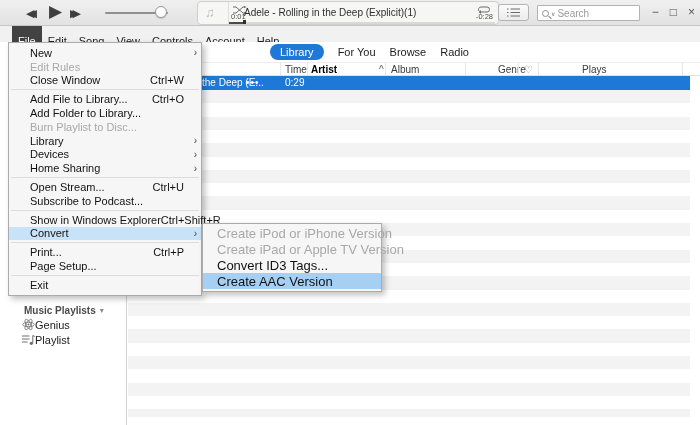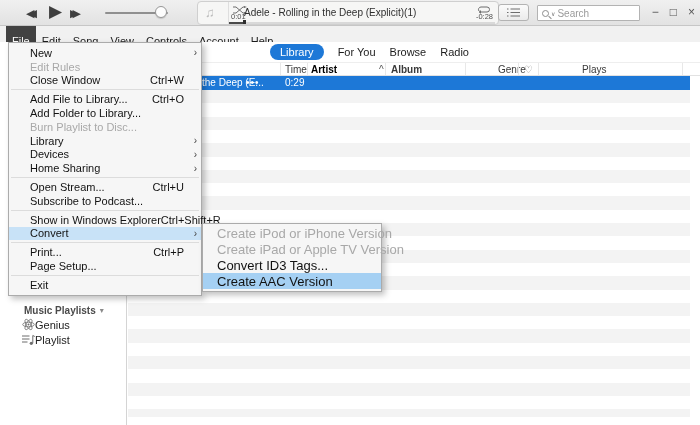--- a/index.html
+++ b/index.html
@@ -39,42 +39,42 @@
                   font-family:"Liberation Sans",sans-serif; }
   .search input::placeholder { color:#9a9a9a; }
   .mag { width:7px; height:7px; border:1px solid #8d8d8d; border-radius:50%; position:relative; flex:none; }
   .mag::after { content:""; position:absolute; left:5px; top:6px; width:4px; height:1px; background:#8d8d8d; transform:rotate(45deg); }
   .srch-chev { font-size:6px; color:#777; }
   .winctl { position:absolute; right:5px; top:4px; display:flex; gap:11px; color:#565656; font-size:12px; line-height:16px; }
   .winctl span { cursor:default; }
 
   
   .menubar { position:absolute; top:26px; left:0; width:700px; height:28px; background:#f1f1f1;
-             display:flex; align-items:stretch; font-size:11px; color:#1c1c1c; padding-left:6px; }
+             display:flex; align-items:stretch; font-size:11px; color:#1c1c1c; padding-left:12px; }
   .mb-item { padding:1px 6px 0; display:flex; align-items:center; }
   .mb-item.sel { background:#424242; color:#fff; }
 
   
   .content { position:absolute; top:42px; left:0; right:0; bottom:0; background:#fff; }
   .sidebar { position:absolute; top:0; left:0; width:127px; bottom:0; background:#fff; border-right:1px solid #d4d4d4; }
   .sb-section { position:absolute; top:263px; left:24px; font-size:10px; font-weight:bold; color:#4a4a4a; display:flex; gap:4px; align-items:center;}
   .sb-caret { font-size:8px; color:#8a8a8a; font-weight:normal; }
   .sb-item { position:absolute; left:22px; display:flex; align-items:flex-end; font-size:11px; color:#222; }
   .sb-genius { top:276px; } .sb-playlist { top:291px; }
 
   .main { position:absolute; top:0; left:128px; right:0; bottom:0; }
   .tabgroup { position:absolute; top:2px; left:142px; display:flex; align-items:center; gap:14px; font-size:11px; color:#1c1c1c; }
   .tab { padding:2px 0; }
   .tab.sel { background:#1d78d7; color:#fff; border-radius:9px; padding:2px 10px; }
 
   .thead { position:absolute; top:20px; left:0; right:0; height:14px; border-top:1px solid #eee;
            border-bottom:1px solid #e2e2e2; font-size:10px; color:#3a3a3a; }
   .th { position:absolute; top:1px; }
   .th-time{left:157px;} .th-artist{left:183px; font-weight:bold; color:#000;}
-  .th-sort{left:251px; color:#555;} .th-album{left:263px;font-weight:bold;} .th-genre{left:326px;margin-left:44px;}
+  .th-sort{left:251px; color:#555;} .th-album{left:263px;} .th-genre{left:326px;margin-left:44px;}
   .th-heart{left:396px; color:#777;} .th-plays{left:454px;}
   .th-sep { position:absolute; top:0; width:1px; height:100%; background:#e8e8e8; }
 
   .rowsel { position:absolute; top:34px; left:0; right:10px; height:14px; background:#1d78d7; color:#fff; font-size:10px; }
   .rowsel span { position:absolute; top:1px; }
   .rs-title{left:74px;} .rs-more{left:118px; letter-spacing:1px;} .rs-time{left:157px;}
 
   .stripes { position:absolute; top:48px; left:0; right:10px; height:327px;
              background:repeating-linear-gradient(to bottom,#f3f3f3 0 13.3px,#ffffff 13.3px 26.6px); }
 

